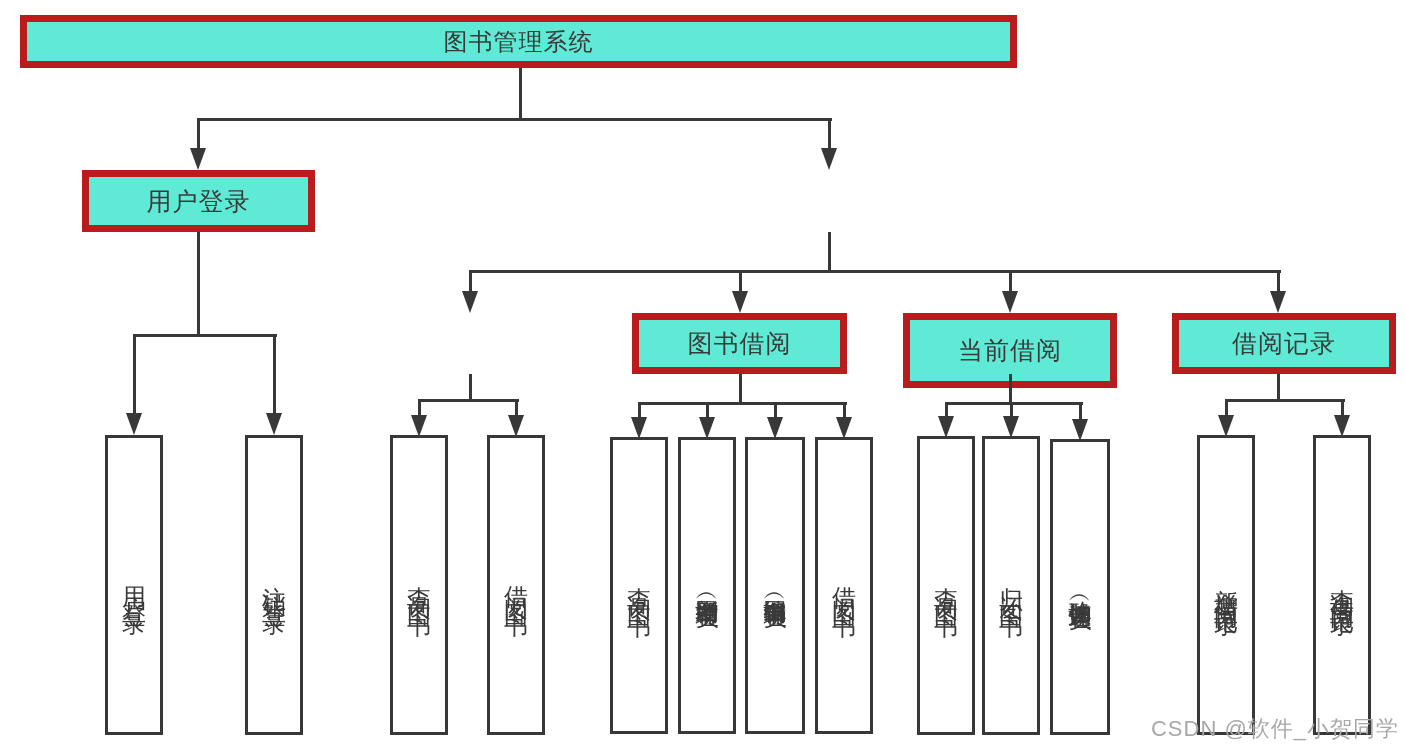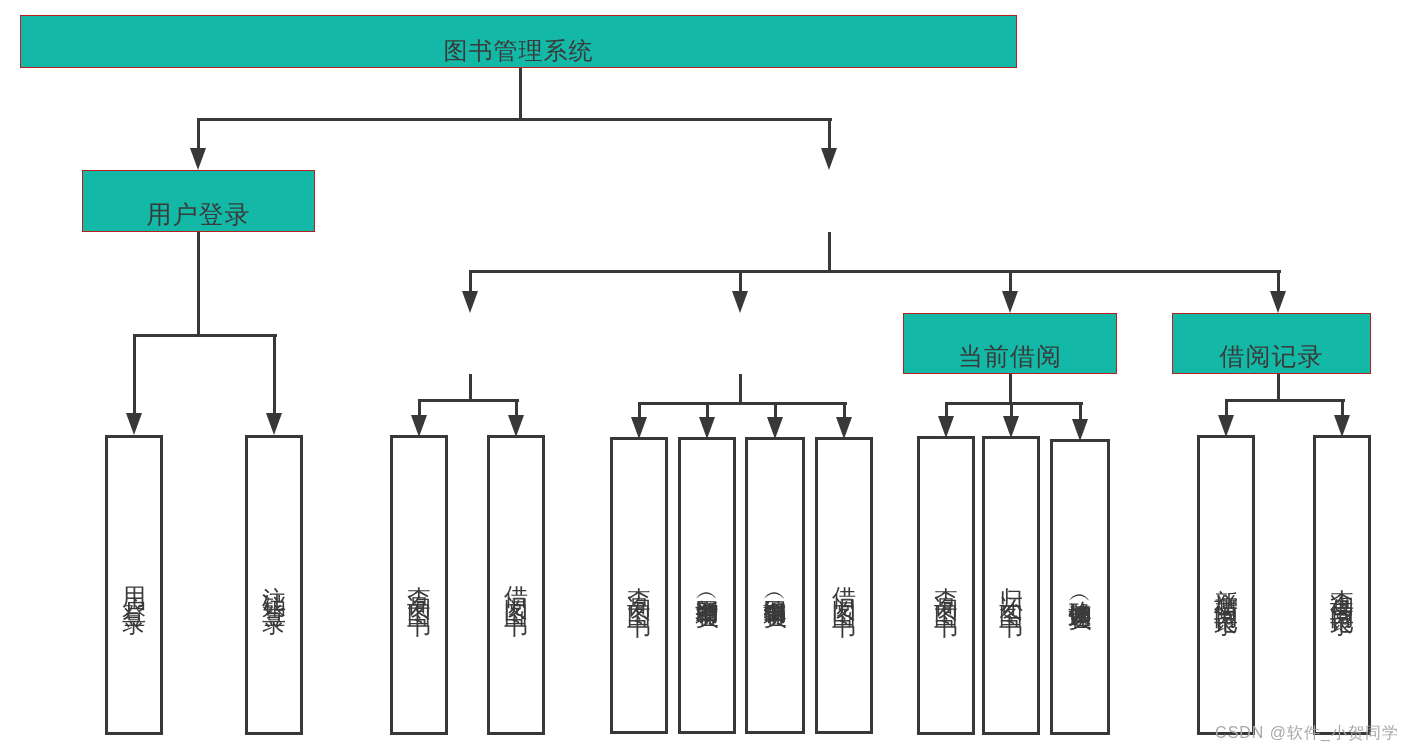--- a/index.html
+++ b/index.html
@@ -2,22 +2,22 @@
 <html><head>
 <meta charset="utf-8">
 <style>
   html,body { margin:0; padding:0; background:#ffffff; }
   #canvas {
     position:relative; width:1405px; height:747px; background:#ffffff;
     font-family:"Liberation Sans", sans-serif; overflow:hidden;
   }
   .box {
     position:absolute; box-sizing:border-box;
-    border:1px solid #b91c1c; background:#14b8a6;
-    display:flex; align-items:flex-end; justify-content:center;
+    border:7px solid #b91c1c; background:#5eead4;
+    display:flex; align-items:center; justify-content:center;
     color:#3a3a3a; font-size:25px; letter-spacing:1px;
     white-space:nowrap;
   }
   .box.root { font-size:24px; }
   .vbox {
     position:absolute; box-sizing:border-box;
     border:3px solid #383838; background:#ffffff;
     display:flex; align-items:center; justify-content:center;
     color:#3a3a3a;
   }
@@ -31,41 +31,44 @@
   .hline, .vline { position:absolute; background:#383838; }
   .hline { height:3px; }
   .vline { width:3px; }
   .ahead {
     position:absolute; width:0; height:0;
     border-left:8px solid transparent; border-right:8px solid transparent;
     border-top:22px solid #383838;
   }
   .watermark {
     position:absolute; right:6px; bottom:3px;
-    color:#a8a8a8; font-size:16px; letter-spacing:1px;
+    color:#a8a8a8; font-size:22px; letter-spacing:1px;
     white-space:nowrap;
   }
 </style>
 </head>
 <body>
 
 <div id="canvas">
 
   <div class="box root" style="left:20px; top:15px; width:997px; height:53px;">
     <span>图书管理系统</span>
   </div>
 
   <div class="box" style="left:82px; top:170px; width:233px; height:62px;">
     <span>用户登录</span>
   </div>
 
-  <div class="box" style="left:903px; top:313px; width:214px; height:61px;">
+  <div class="box" style="left:632px; top:313px; width:215px; height:61px;">
+    <span>图书借阅</span>
+  </div>
+  <div class="box" style="left:903px; top:313px; width:214px; height:75px;">
     <span>当前借阅</span>
   </div>
-  <div class="box" style="left:1172px; top:313px; width:199px; height:61px;">
+  <div class="box" style="left:1172px; top:313px; width:224px; height:61px;">
     <span>借阅记录</span>
   </div>
 
   <div class="vbox" style="left:105px; top:435px; width:58px; height:300px;">
     <span class="vtext">用户登录</span>
   </div>
   <div class="vbox" style="left:245px; top:435px; width:58px; height:300px;">
     <span class="vtext">注销登录</span>
   </div>
 

